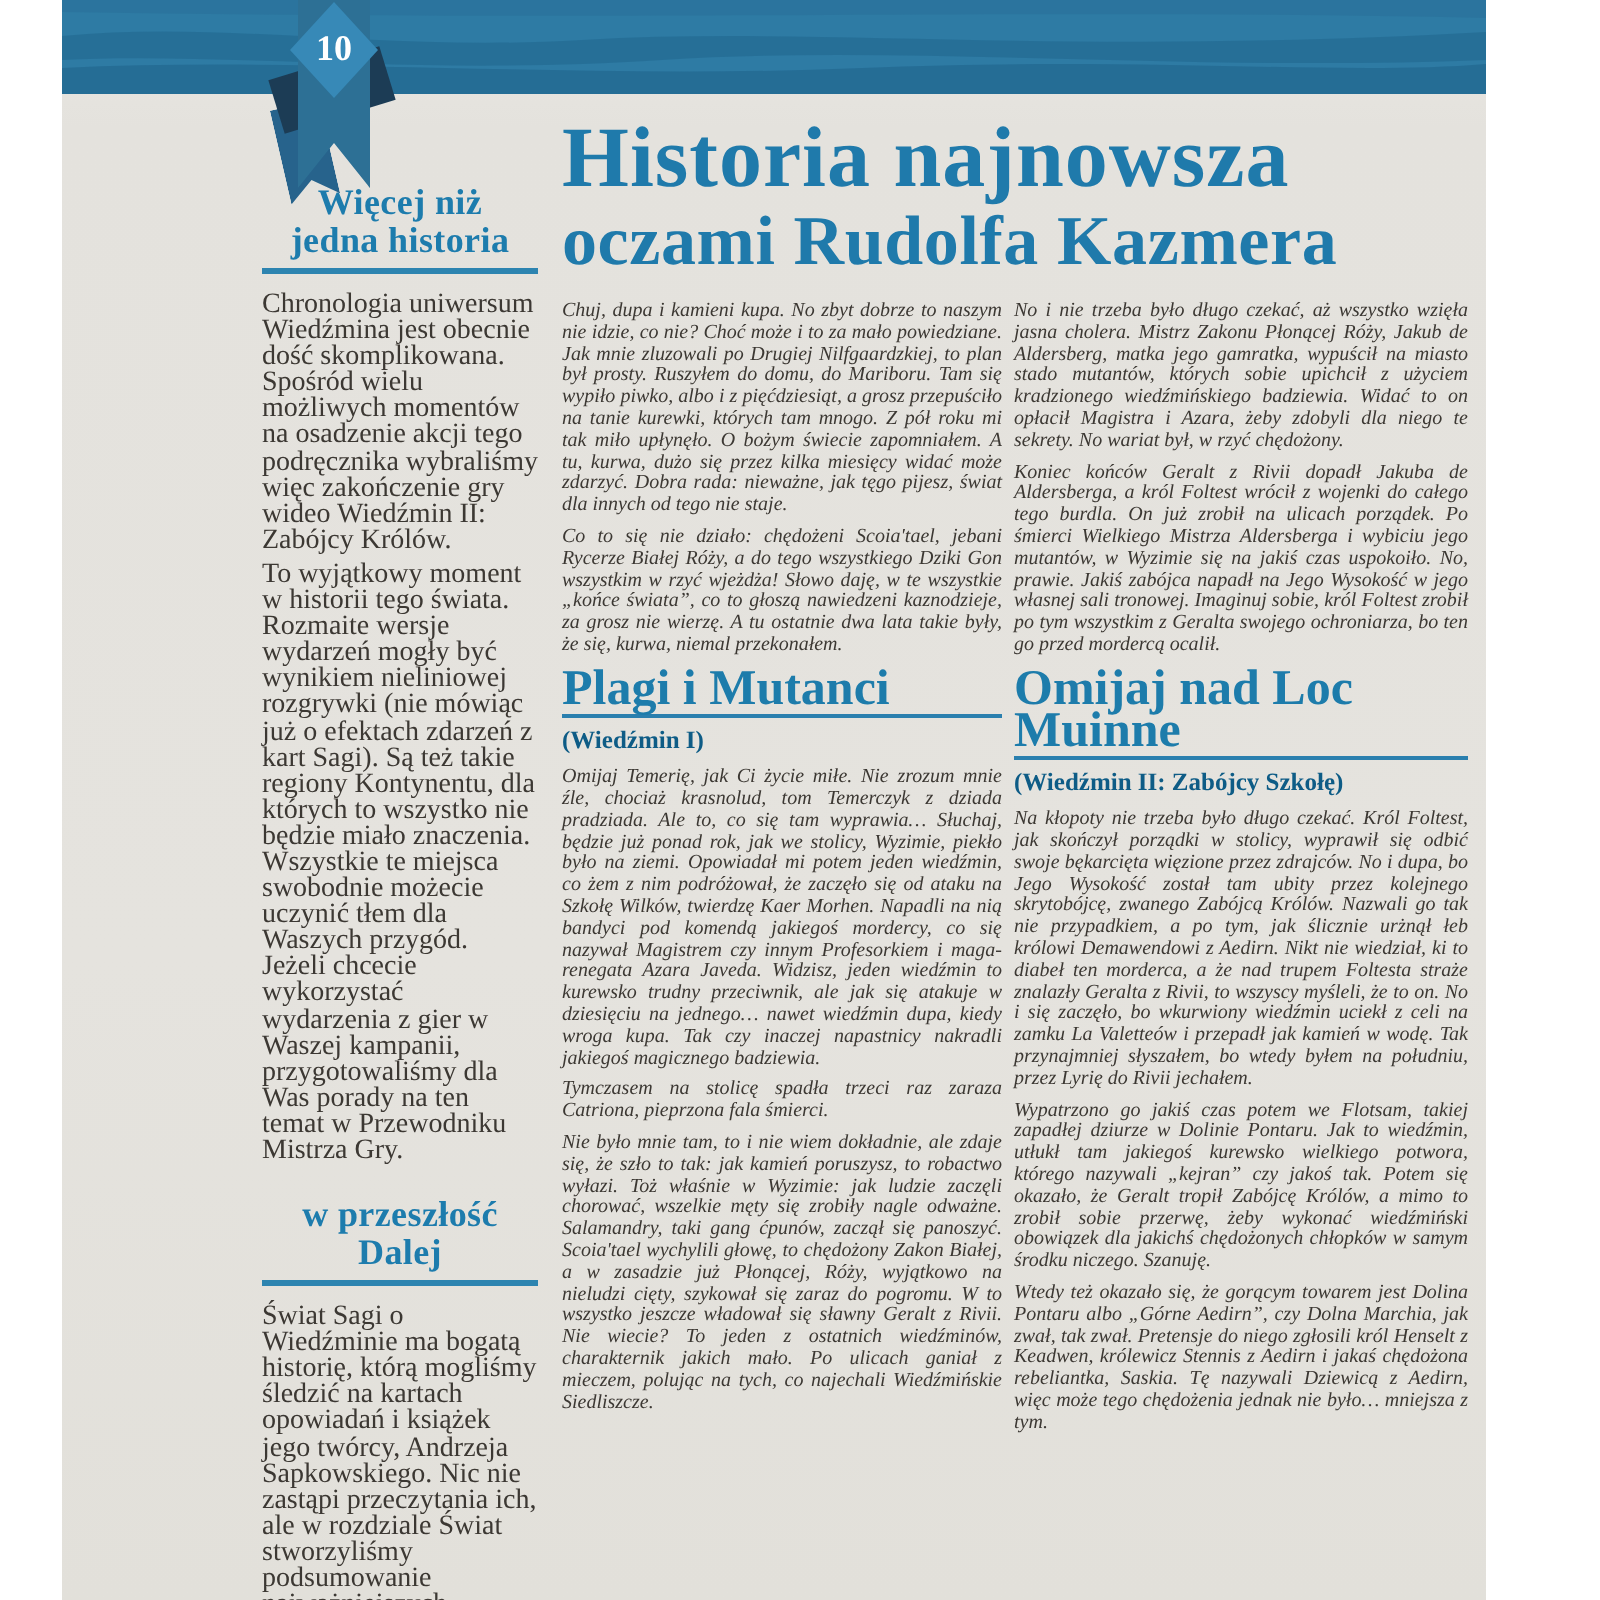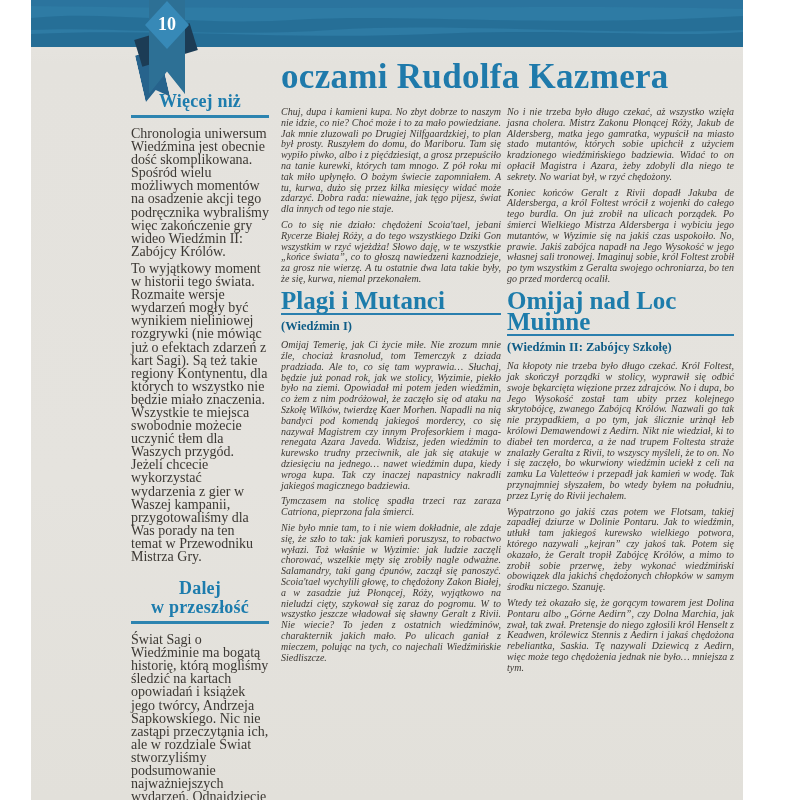--- a/index.html
+++ b/index.html
@@ -62,38 +62,40 @@
     <div class="bm-tail-left"></div>
     <div class="bm-ribbon"></div>
     <div class="bm-diamond"></div>
     <div class="bm-number">10</div>
   </div>
 
   <aside class="sidebar">
     <div>
       <h3 class="sb-heading">
         <span>Więcej niż</span>
+        <span>jedna historia</span>
       </h3>
       <div class="sb-rule"></div>
       <p>Chronologia uniwersum Wiedźmina jest obecnie dość skomplikowana. Spośród wielu możliwych momentów na osadzenie akcji tego podręcznika wybraliśmy więc zakończenie gry wideo Wiedźmin II: Zabójcy Królów.</p>
       <p>To wyjątkowy moment w historii tego świata. Rozmaite wersje wydarzeń mogły być wynikiem nieliniowej rozgrywki (nie mówiąc już o efektach zdarzeń z kart Sagi). Są też takie regiony Kontynentu, dla których to wszystko nie będzie miało znaczenia. Wszystkie te miejsca swobodnie możecie uczynić tłem dla Waszych przygód. Jeżeli chcecie wykorzystać wydarzenia z gier w Waszej kampanii, przygotowaliśmy dla Was porady na ten temat w Przewodniku Mistrza Gry.</p>
     </div>
     <div class="sb-block2">
       <h3 class="sb-heading">
+        <span>w przeszłość</span>
         <span>Dalej</span>
-        <span>w przeszłość</span>
       </h3>
       <div class="sb-rule"></div>
       <p>Świat Sagi o Wiedźminie ma bogatą historię, którą mogliśmy śledzić na kartach opowiadań i książek jego twórcy, Andrzeja Sapkowskiego. Nic nie zastąpi przeczytania ich, ale w rozdziale Świat stworzyliśmy podsumowanie najważniejszych wydarzeń. Odnajdziecie tam też krótki przegląd państw, z których będą mogły pochodzić Wasze postacie.</p>
       <p>Jeżeli będziecie chcieli przenieść akcję Waszych przygód w przeszłość, do czasów sagi, opowiadań czy nawet wcześniejszej epoki, nic nie stoi na przeszkodzie.</p>
     </div>
   </aside>
 
   <main class="main">
     <h1 class="title">
+      <span class="t1">Historia najnowsza</span>
       <span class="t2">oczami Rudolfa Kazmera</span>
     </h1>
     <div class="columns">
 
       <div class="col col1">
         <p>Chuj, dupa i kamieni kupa. No zbyt dobrze to naszym nie idzie, co nie? Choć może i to za mało powiedziane. Jak mnie zluzowali po Drugiej Nilfgaardzkiej, to plan był prosty. Ruszyłem do domu, do Mariboru. Tam się wypiło piwko, albo i z pięćdziesiąt, a grosz przepuściło na tanie kurewki, których tam mnogo. Z pół roku mi tak miło upłynęło. O bożym świecie zapomniałem. A tu, kurwa, dużo się przez kilka miesięcy widać może zdarzyć. Dobra rada: nieważne, jak tęgo pijesz, świat dla innych od tego nie staje.</p>
         <p>Co to się nie działo: chędożeni Scoia'tael, jebani Rycerze Białej Róży, a do tego wszystkiego Dziki Gon wszystkim w rzyć wjeżdża! Słowo daję, w te wszystkie „końce świata”, co to głoszą nawiedzeni kaznodzieje, za grosz nie wierzę. A tu ostatnie dwa lata takie były, że się, kurwa, niemal przekonałem.</p>
         <h2 class="section-title">Plagi i Mutanci</h2>
         <div class="section-rule"></div>
         <h4 class="section-subtitle">(Wiedźmin I)</h4>

